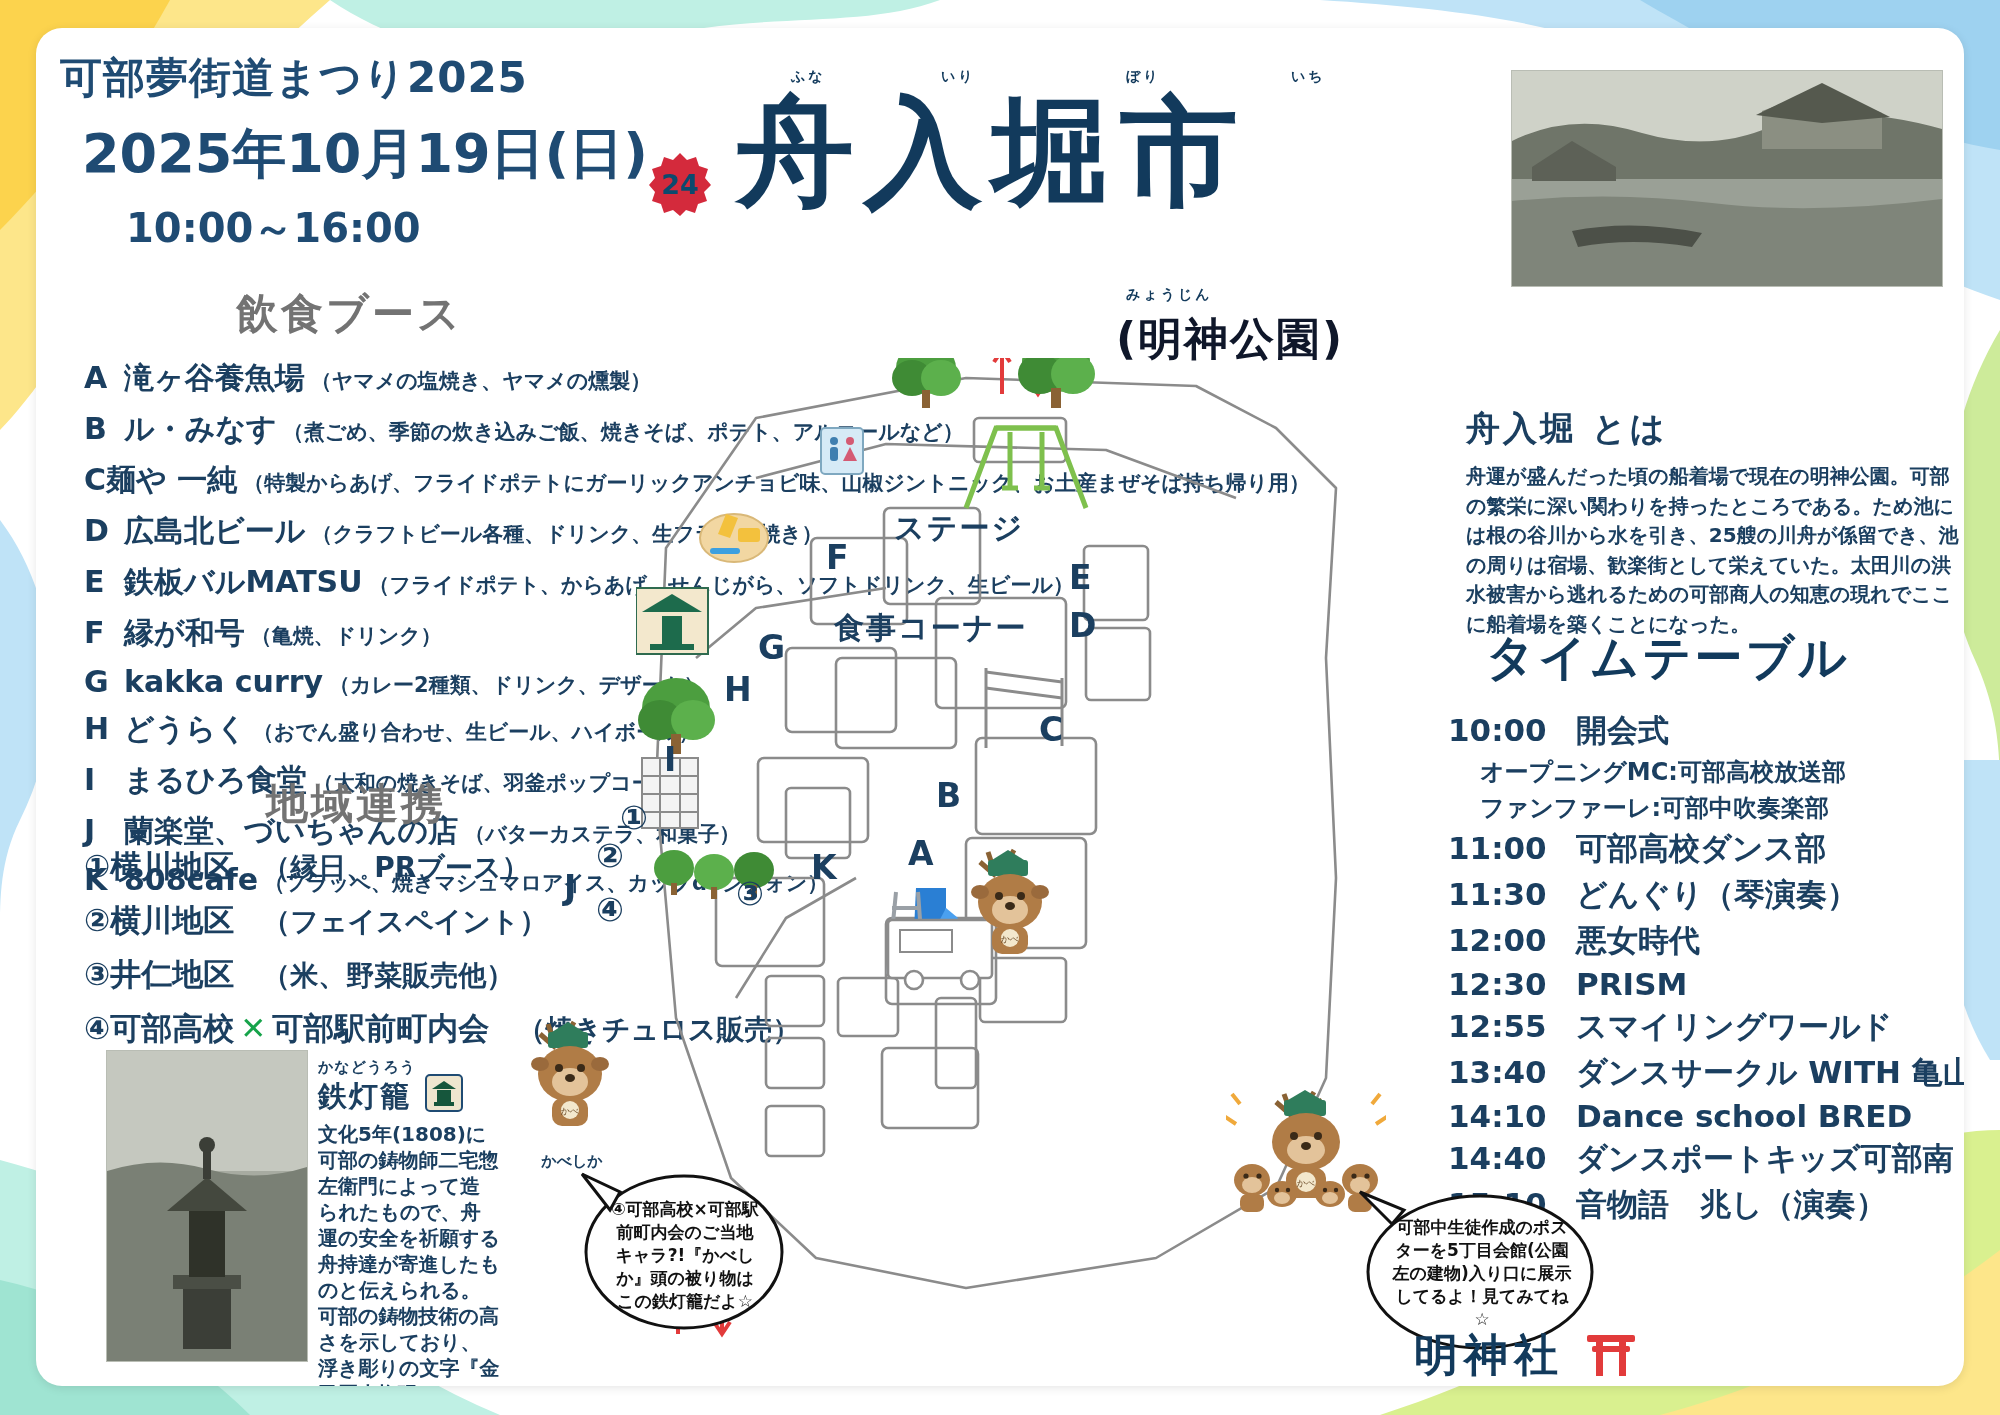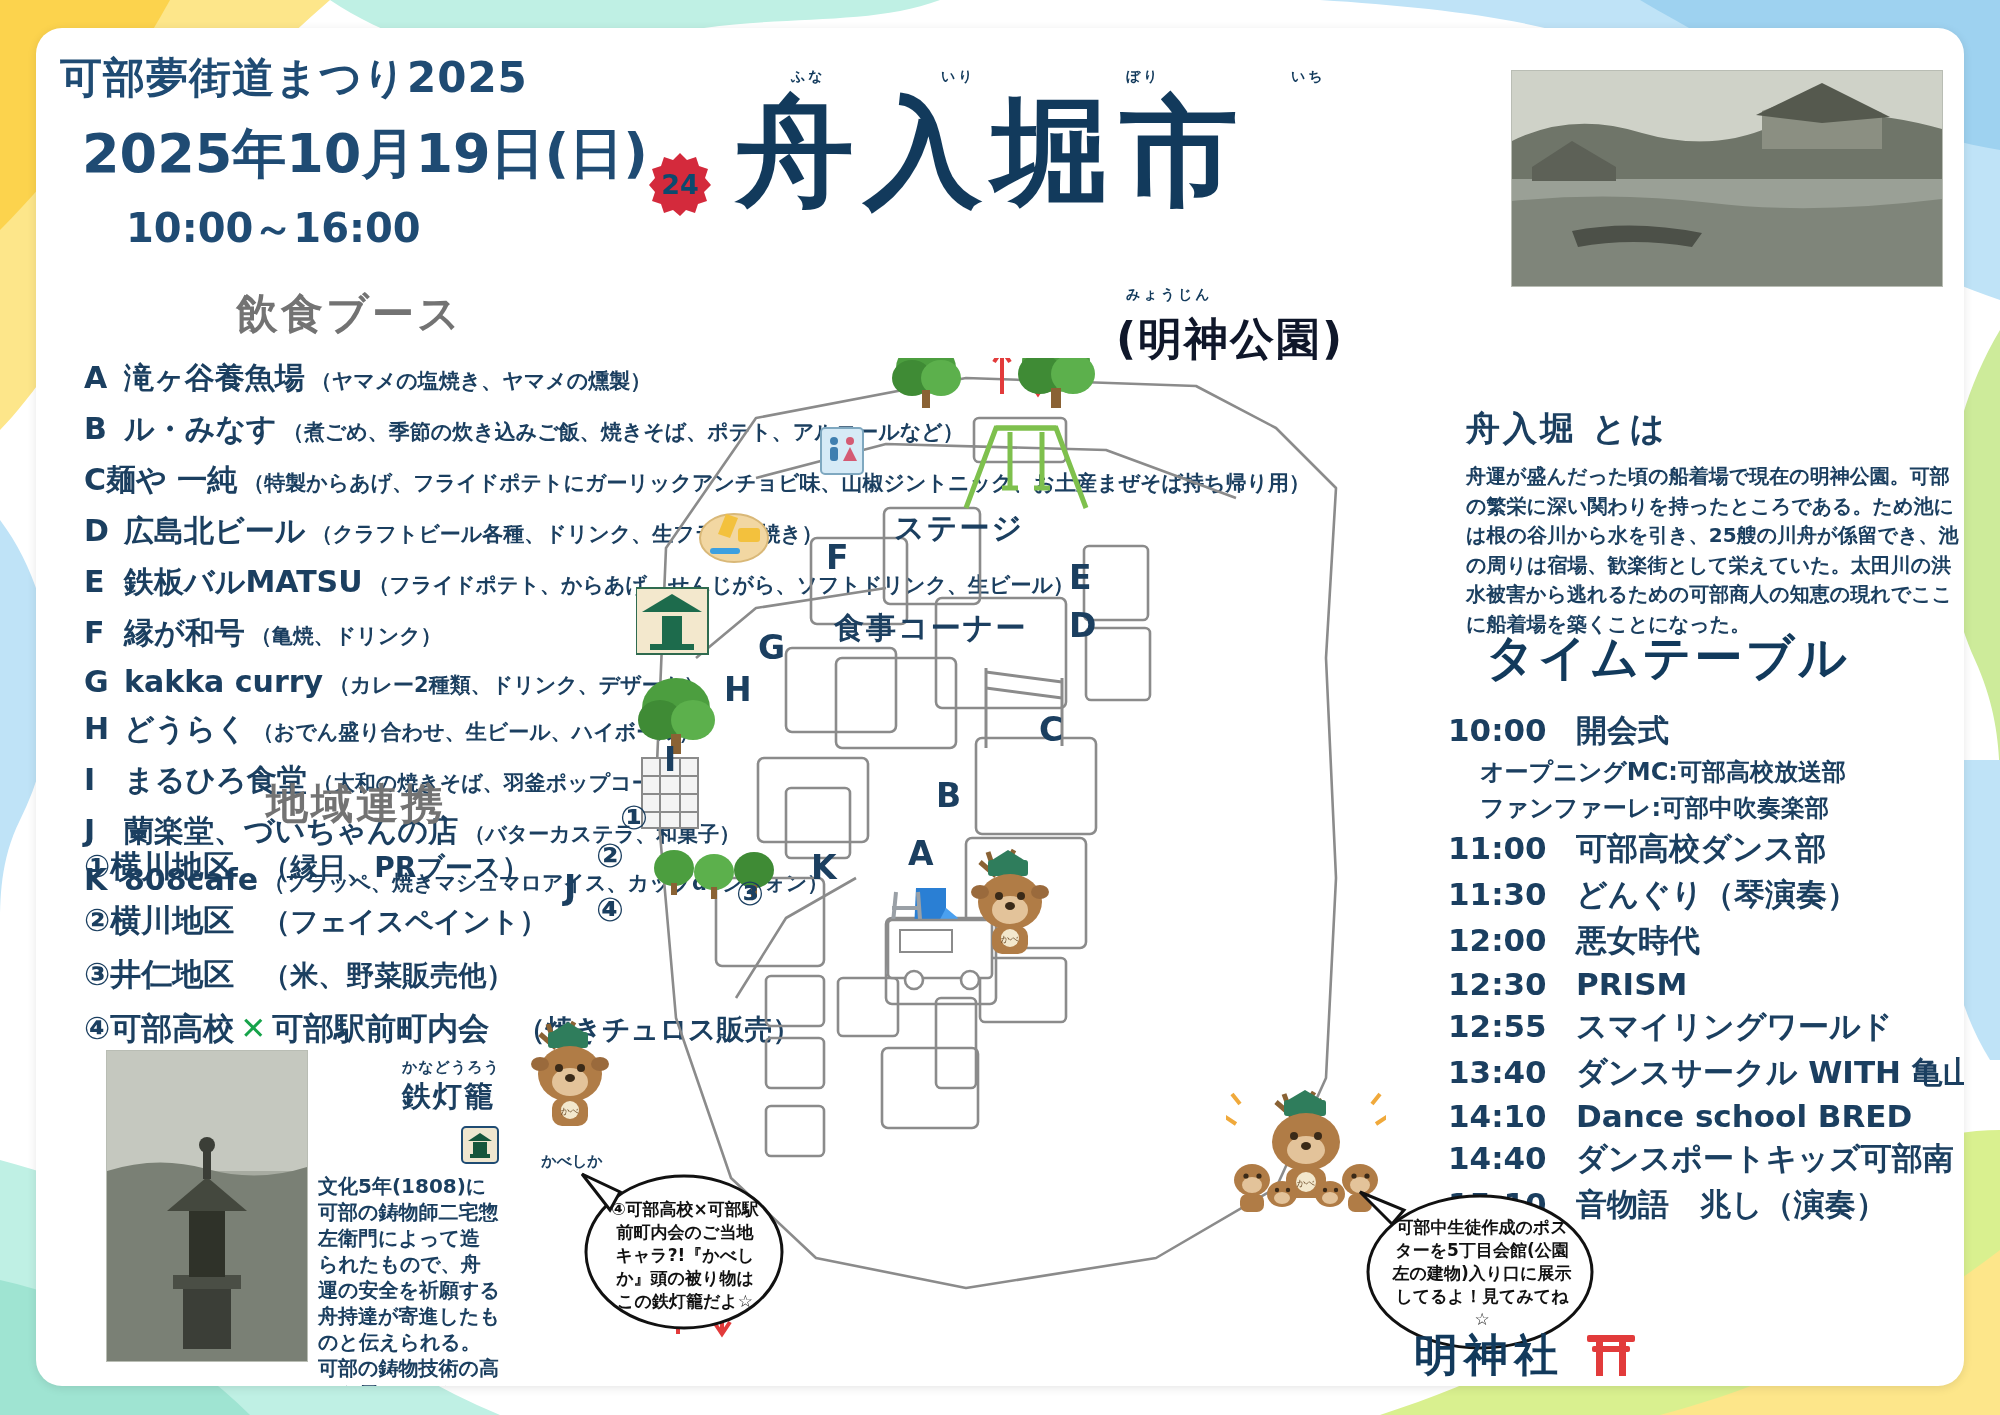--- a/index.html
+++ b/index.html
@@ -300,21 +300,21 @@
     </div>
     <div class="local-row">
       <div class="local-name">④可部高校</div>
       <div class="local-x">✕</div>
       <div class="local-name">可部駅前町内会</div>
       <div class="local-desc">（焼きチュロス販売）</div>
     </div>
   </div>
 
   <div id="lantern">
-    <div style="display:flex; align-items:flex-end; gap:8px;flex-direction:column;">
+    <div style="display:flex; align-items:flex-end; gap:8px;">
       <div>
         <div class="ttl-furi">かなどうろう</div>
         <div class="ttl">鉄灯籠</div>
       </div>
       <div>
         <svg width="40" height="40" viewBox="0 0 40 40" xmlns="http://www.w3.org/2000/svg">
           <rect x="2" y="2" width="36" height="36" rx="4" fill="#efe6cf" stroke="#1f4b73" stroke-width="2"></rect>
           <path d="M8 16 L20 8 L32 16 Z" fill="#16563c"></path>
           <rect x="13" y="17" width="14" height="12" fill="#16563c"></rect>
           <rect x="10" y="29" width="20" height="4" fill="#16563c"></rect>

